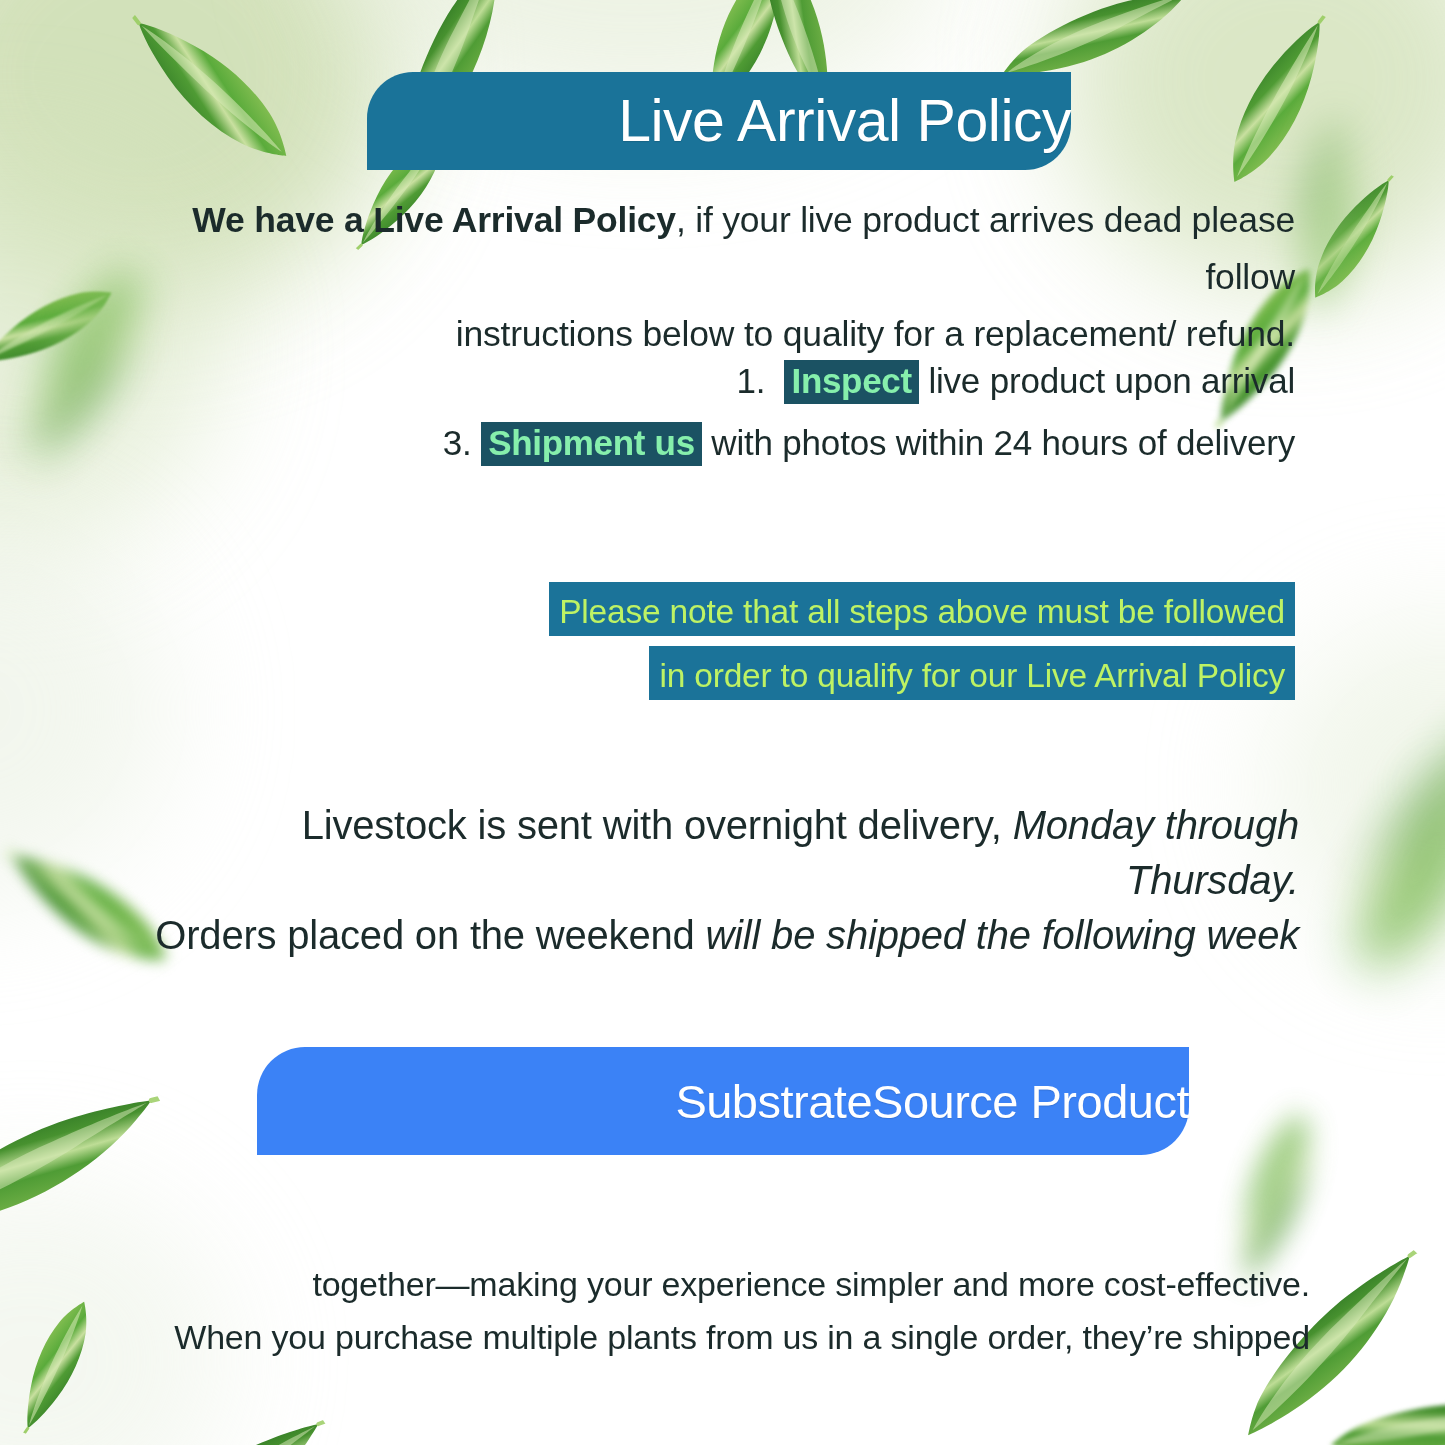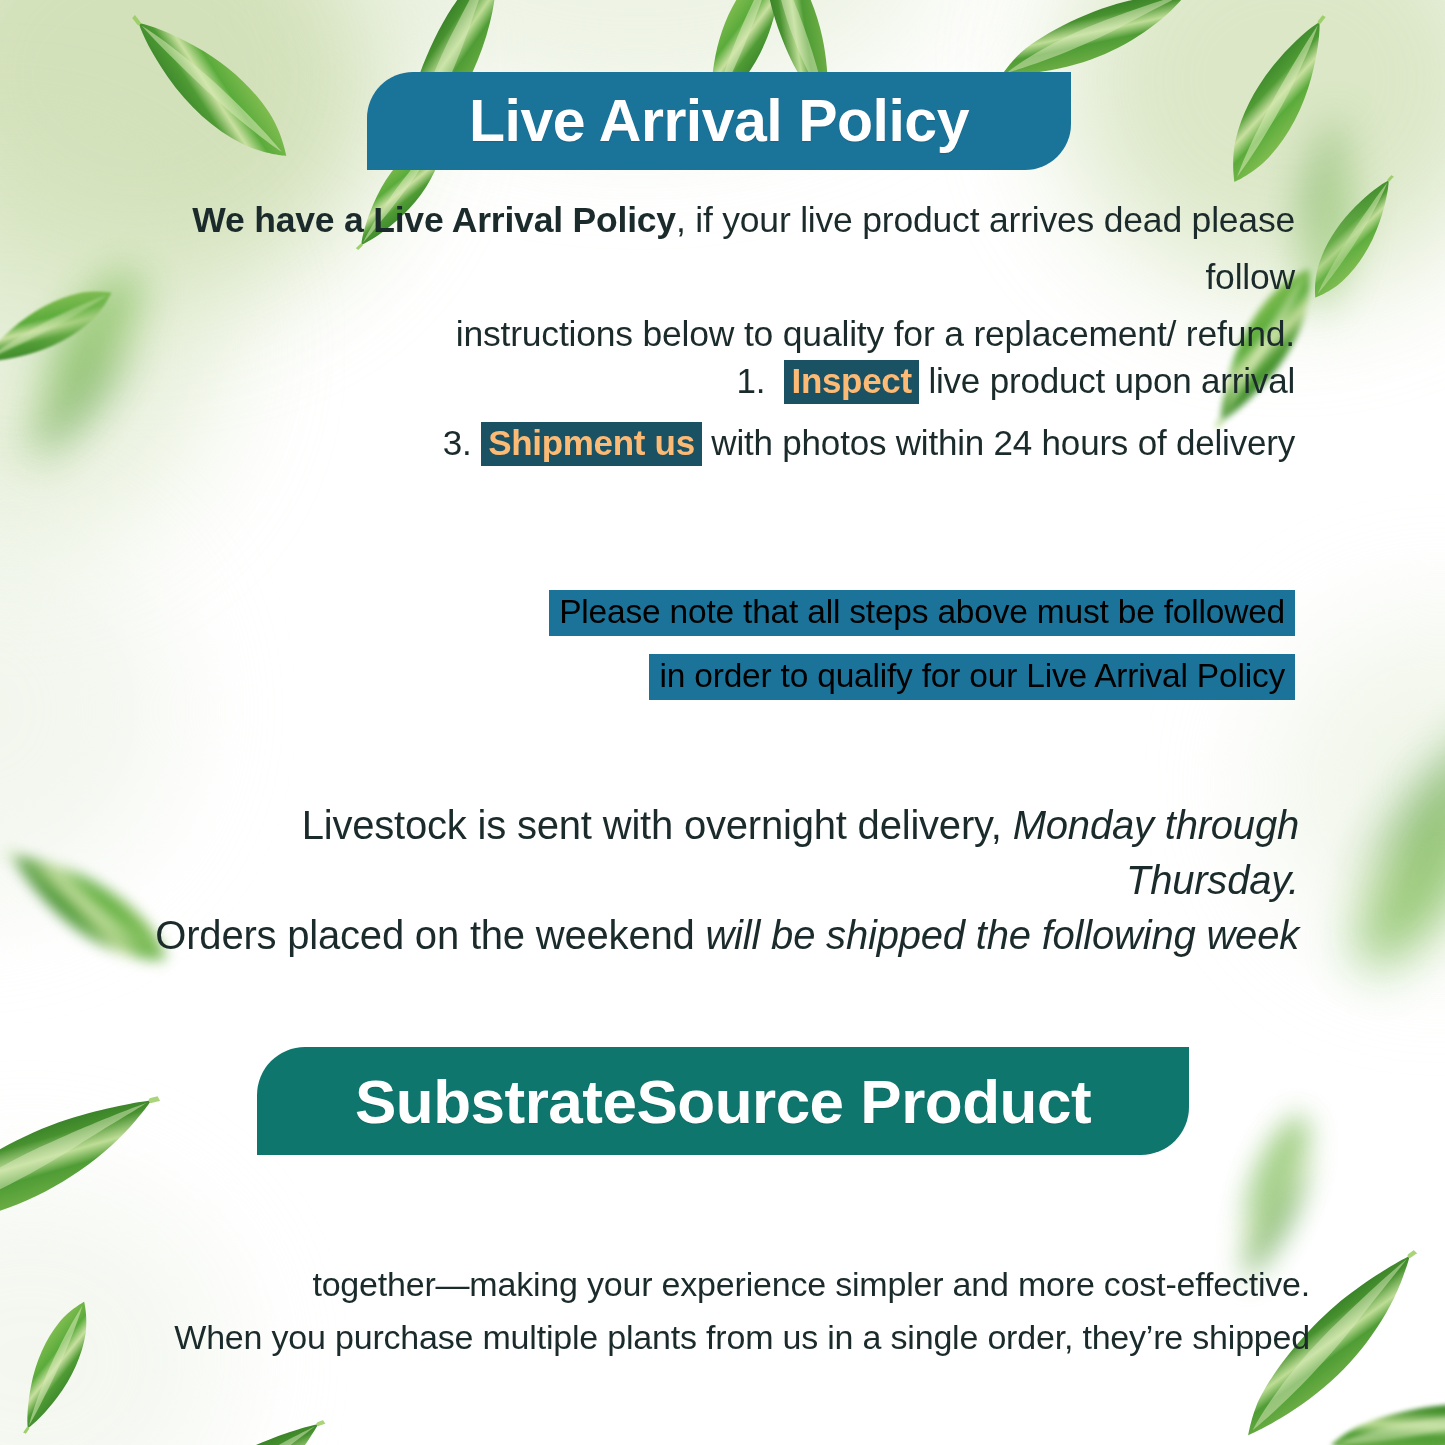--- a/index.html
+++ b/index.html
@@ -24,37 +24,37 @@
     position: relative;
     z-index: 3;
     width: 1445px;
     height: 1445px;
   }
 
   .banner {
     position: absolute;
     display: flex;
     align-items: center;
-    justify-content: center;
+    justify-content: flex-end;
     color: #ffffff;
-    font-weight: bold;
+    font-weight: normal;
     letter-spacing: -0.5px;
     text-shadow: 0 1px 1px rgba(0,0,0,.12);
   }
   #banner-live {
     left: 367px; top: 72px; width: 704px; height: 98px;
     background: #1a7399;
     border-radius: 46px 0 46px 0;
     font-size: 59px;
   }
   #banner-product {
     left: 257px; top: 1047px; width: 932px; height: 108px;
-    background: #0f766e;
+    background: #3b82f6;
     border-radius: 48px 0 48px 0;
-    font-size: 62px;
+    font-size: 47px;
   }
 
   .para {
     position: absolute;
     text-align: right;
     color: #1b2b2b;
     font-family: "Liberation Sans", sans-serif;
   }
 
   #intro {
@@ -67,37 +67,37 @@
 
   #steps {
     left: 150px; top: 350px; width: 1145px;
     font-size: 35px;
     line-height: 62px;
     letter-spacing: -0.2px;
   }
   .step { white-space: nowrap; }
   .hl-dark {
     background: #1b5263;
-    color: #fdba74;
+    color: #86efac;
     font-weight: bold;
     padding: 2px 7px 4px 7px;
     display: inline-block;
     line-height: 1.08;
     letter-spacing: -0.3px;
   }
 
   #note {
     left: 150px; top: 580px; width: 1145px;
     font-size: 33.5px;
     line-height: 64px;
   }
   .hl-blue {
     background: #1b7399;
-    color: #000000;
-    padding: 4px 10px 6px 10px;
+    color: #bef264;
+    padding: 12px 10px 6px 10px;
     display: inline-block;
     line-height: 1.08;
     letter-spacing: -0.2px;
     font-weight: normal;
   }
 
   #shipping {
     left: 154px; top: 798px; width: 1145px;
     font-size: 40px;
     line-height: 55px;

